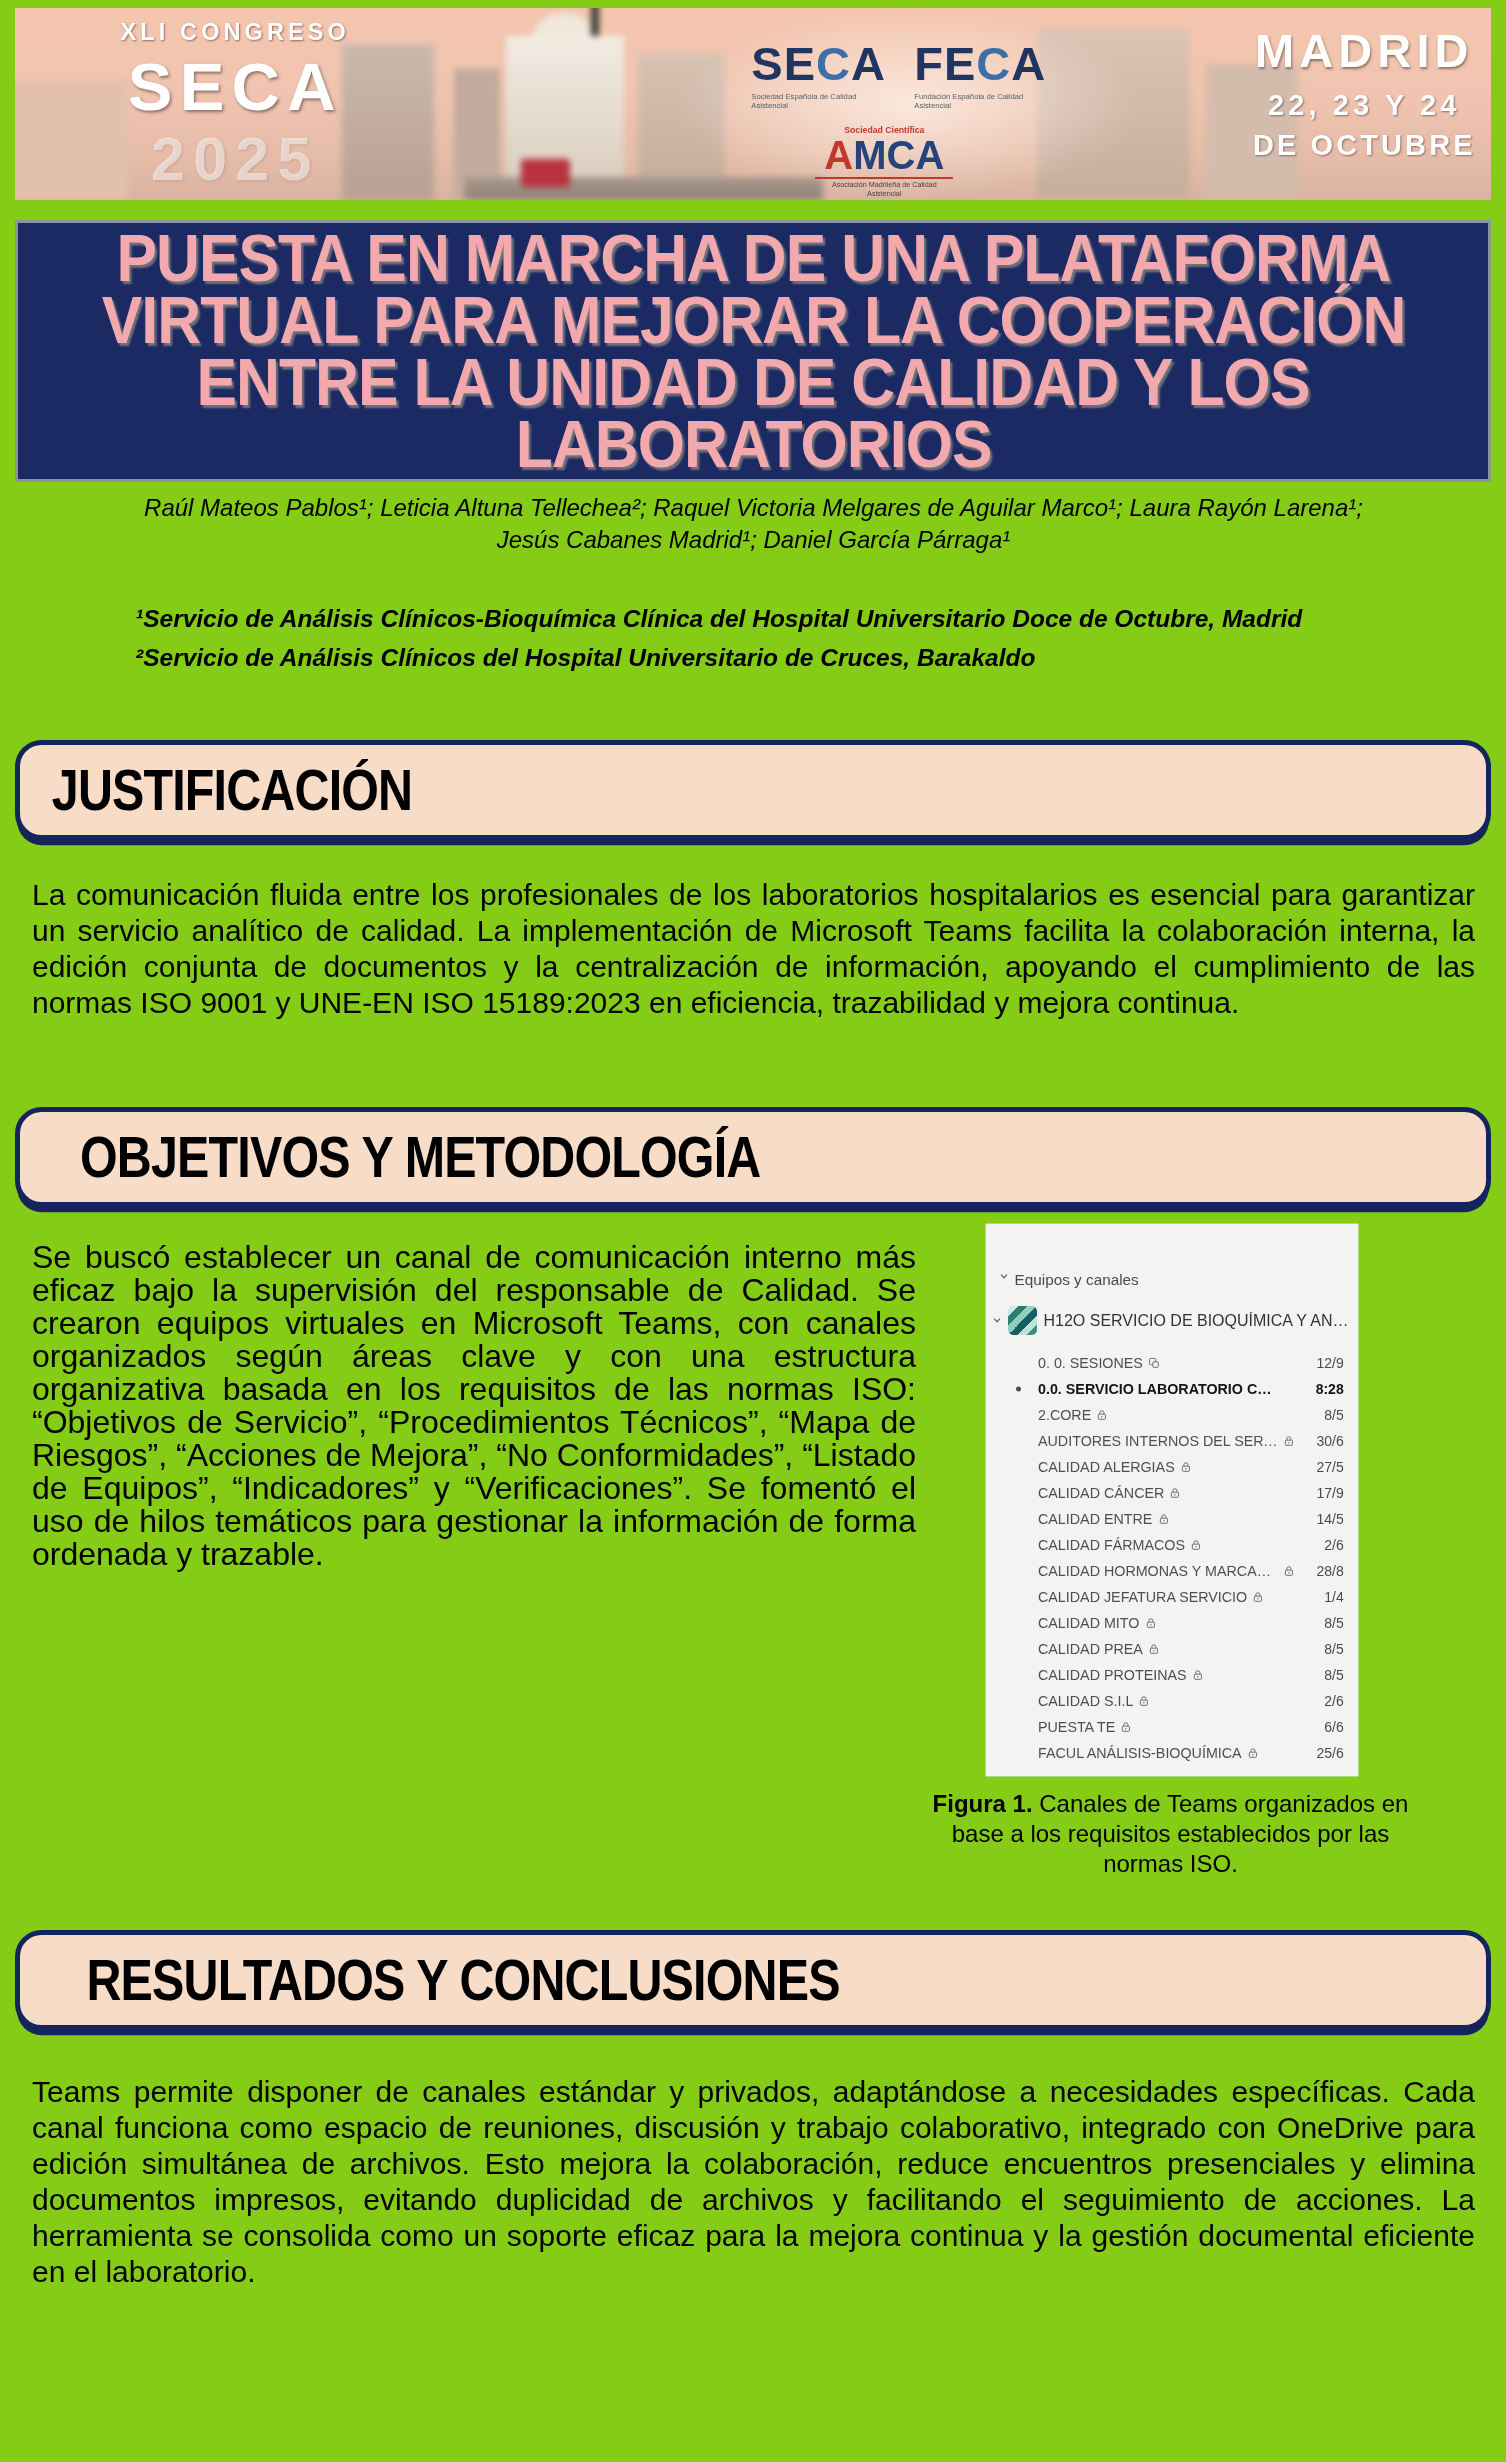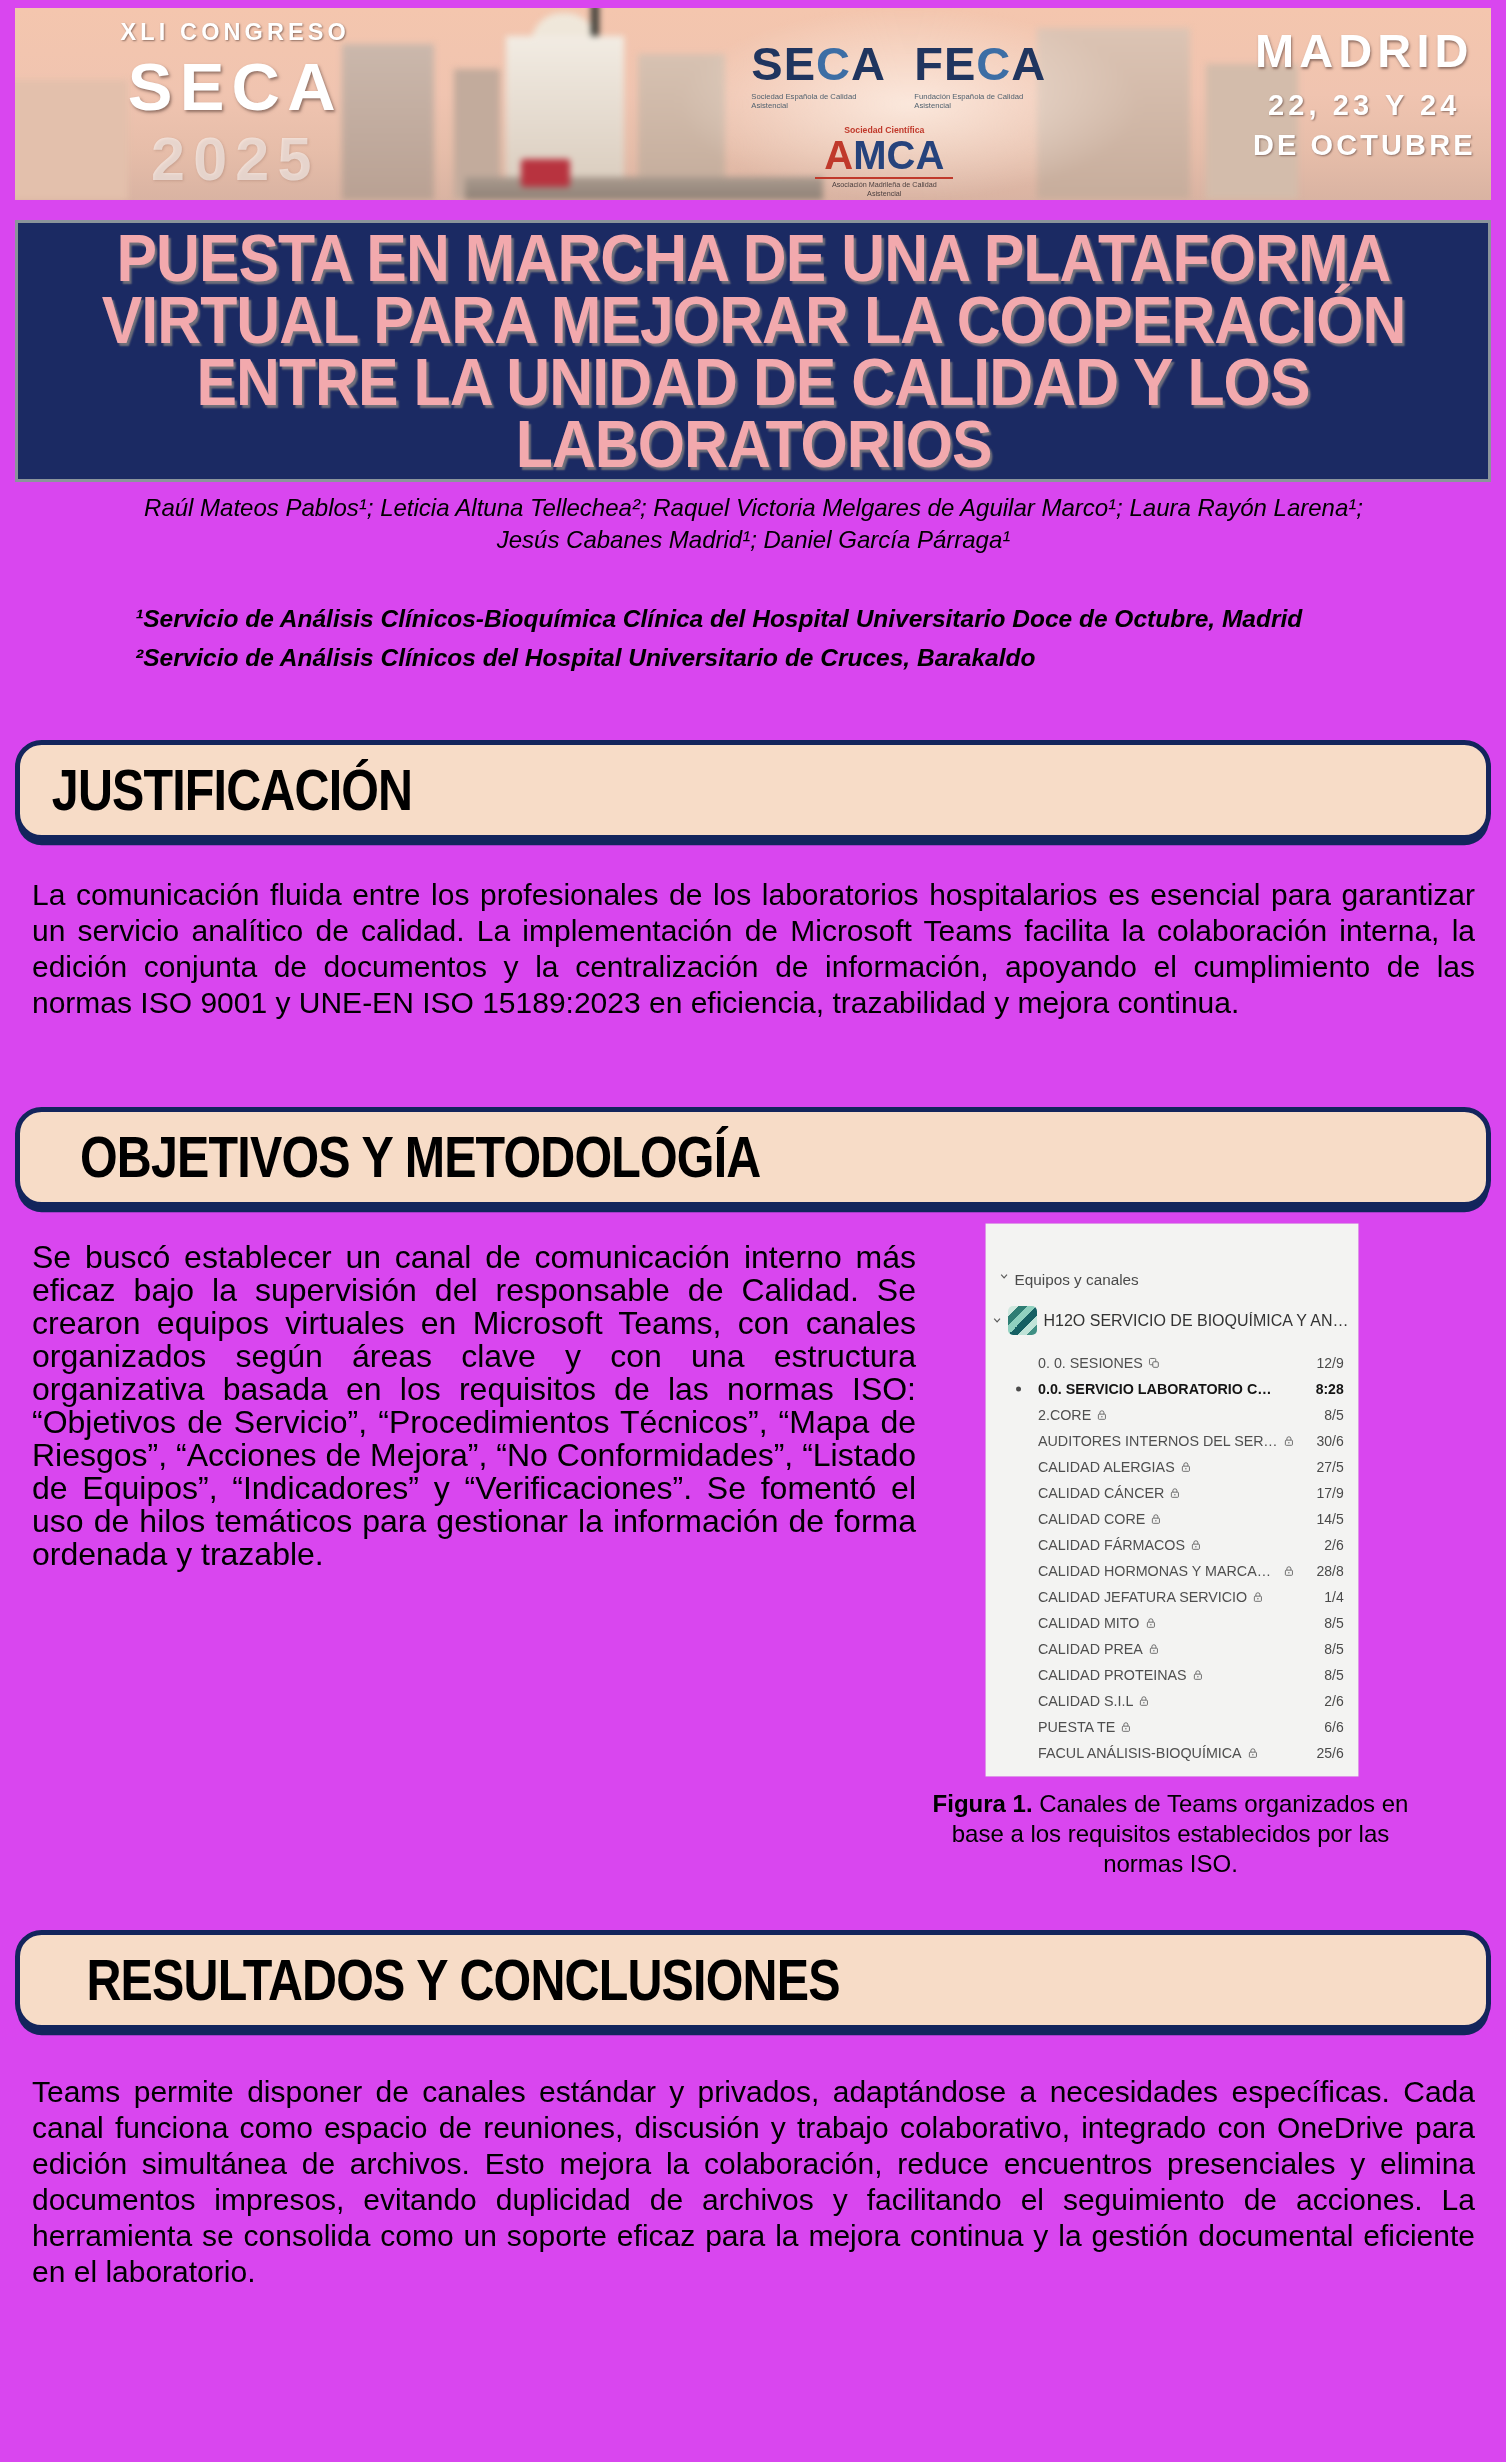--- a/index.html
+++ b/index.html
@@ -1,16 +1,16 @@
 <!DOCTYPE html>
 <html style="font-size:8.2px"><head>
 <meta charset="utf-8">
 <style>
   html,body{margin:0;padding:0;background:#ffffff;}
-  .page{position:relative;width:1506px;height:2462px;background:#d946ef;
+  .page{position:relative;width:1506px;height:2462px;background:#84cc16;
         font-family:"Liberation Sans", sans-serif;overflow:hidden;}
 
   
   .banner{position:absolute;left:15.3px;top:7.7px;width:1476px;height:192px;overflow:hidden;
           background:linear-gradient(180deg,#f4c6ae 0%,#f0c4b0 45%,#e6bda9 75%,#d9b3a2 100%);}
   .banner-photo{position:absolute;inset:0;filter:blur(3.1px);}
   .bp{position:absolute;}
   .bp1{left:327px;top:36px;width:92px;height:156px;background:linear-gradient(180deg,#cbb8ac,#b9a193);}
   .bp2{left:439px;top:61px;width:46px;height:130px;background:#c2ab9c;}
   .bp3{left:491px;top:28px;width:118px;height:164px;background:linear-gradient(180deg,#f2ece3,#d8cabb);}
@@ -249,21 +249,21 @@
       <svg class="ch-icon" width="11.8" height="11.8" viewBox="0 0 16 16">
             <rect x="3.2" y="7" width="9.6" height="7" rx="1.2" fill="none" stroke="#5f5f5f" stroke-width="1.2"></rect>
             <path d="M5.2 7 V5.2 a2.8 2.8 0 0 1 5.6 0 V7" fill="none" stroke="#5f5f5f" stroke-width="1.2"></path>
             <circle cx="8" cy="10.5" r="0.9" fill="#5f5f5f"></circle>
           </svg>
 
       <span class="ch-count">17/9</span>
     </div>
         <div class="ch-row">
 
-      <span class="ch-name">CALIDAD CORE</span>
+      <span class="ch-name">CALIDAD ENTRE</span>
       <svg class="ch-icon" width="11.8" height="11.8" viewBox="0 0 16 16">
             <rect x="3.2" y="7" width="9.6" height="7" rx="1.2" fill="none" stroke="#5f5f5f" stroke-width="1.2"></rect>
             <path d="M5.2 7 V5.2 a2.8 2.8 0 0 1 5.6 0 V7" fill="none" stroke="#5f5f5f" stroke-width="1.2"></path>
             <circle cx="8" cy="10.5" r="0.9" fill="#5f5f5f"></circle>
           </svg>
 
       <span class="ch-count">14/5</span>
     </div>
         <div class="ch-row">
 

